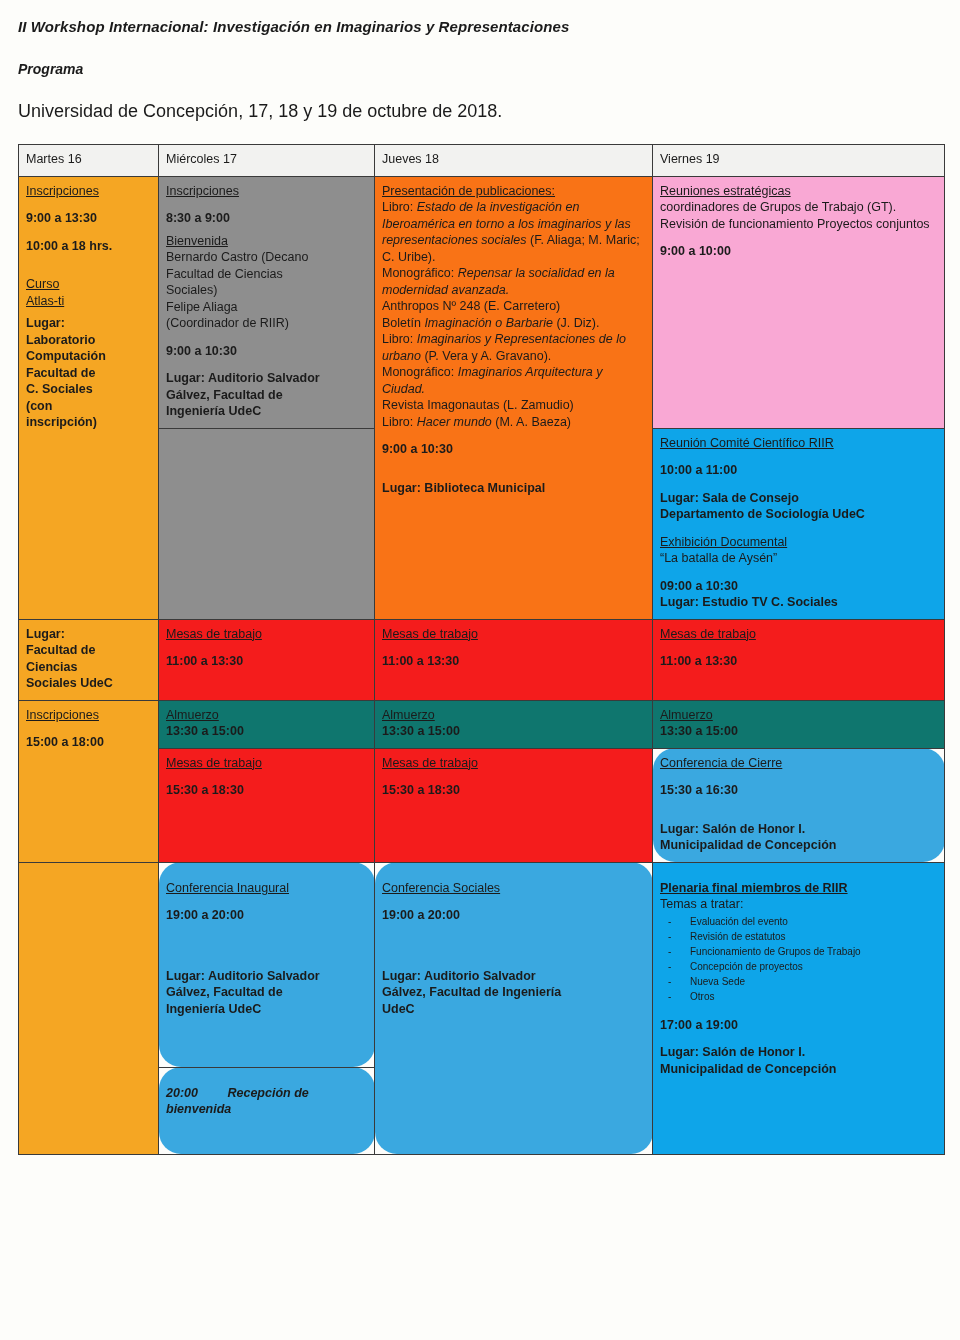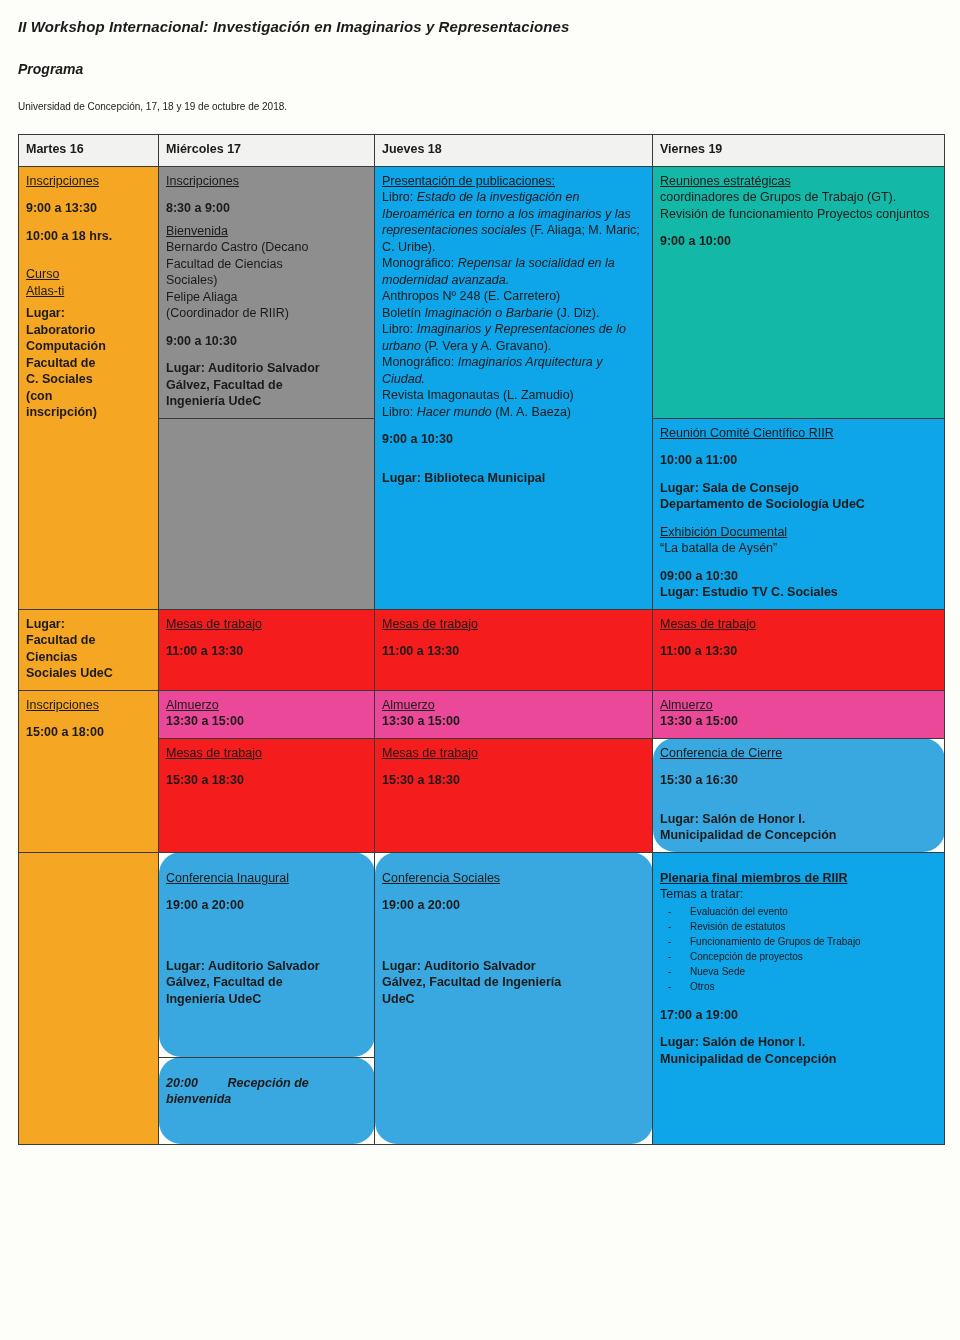--- a/index.html
+++ b/index.html
@@ -27,21 +27,21 @@
     margin: 4px 0 0 0;
     letter-spacing: 0.1px;
   }
   .doc-subtitle {
     font-size: 14px;
     font-style: italic;
     font-weight: bold;
     margin: 26px 0 0 0;
   }
   .doc-venue {
-    font-size: 10px;
+    font-size: 18px;
     margin: 24px 0 0 0;
     font-weight: normal;
   }
   table.schedule {
     border-collapse: collapse;
     table-layout: fixed;
     width: 926px;
     margin-top: 22px;
     border: 1.5px solid #3a3a3a;
   }
@@ -52,40 +52,40 @@
     font-size: 12.5px;
     line-height: 1.32;
   }
   col.c1 { width: 140px; }
   col.c2 { width: 216px; }
   col.c3 { width: 278px; }
   col.c4 { width: 292px; }
 
   thead th {
     background: #f2f2f0;
-    font-weight: bold;
+    font-weight: normal;
     text-align: left;
     font-size: 13px;
     padding: 7px 7px 8px 7px;
     height: 14px;
   }
   .u { text-decoration: underline; }
   .b { font-weight: bold; }
   .i { font-style: italic; }
   .sp { display: block; height: 11px; }
   .sp-s { display: block; height: 6px; }
   .line { display: block; }
 
   
   .bg-orange { background: #f5a623; }
   .bg-gray   { background: #8e8e8e; }
-  .bg-peach  { background: #0ea5e9; }
-  .bg-green  { background: #14b8a6; }
+  .bg-peach  { background: #f97316; }
+  .bg-green  { background: #f9a8d4; }
   .bg-red    { background: #f41c1c; }
-  .bg-yellow { background: #ec4899; }
+  .bg-yellow { background: #0f766e; }
   .bg-blue   { background: #3aa8e0; border-radius: 22px; }
   .bg-peach2 { background: #0ea5e9; }
 
   td.tight { padding-top: 5px; }
 
   ul.bullets {
     margin: 2px 0 0 0;
     padding-left: 30px;
     list-style: none;
   }

